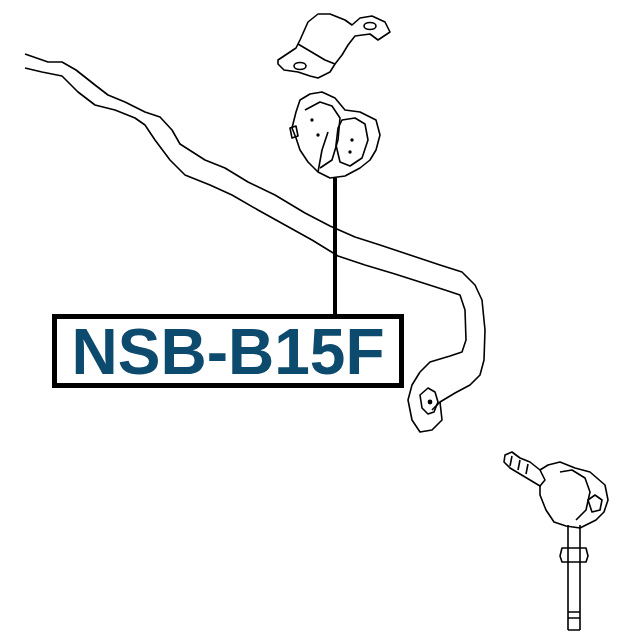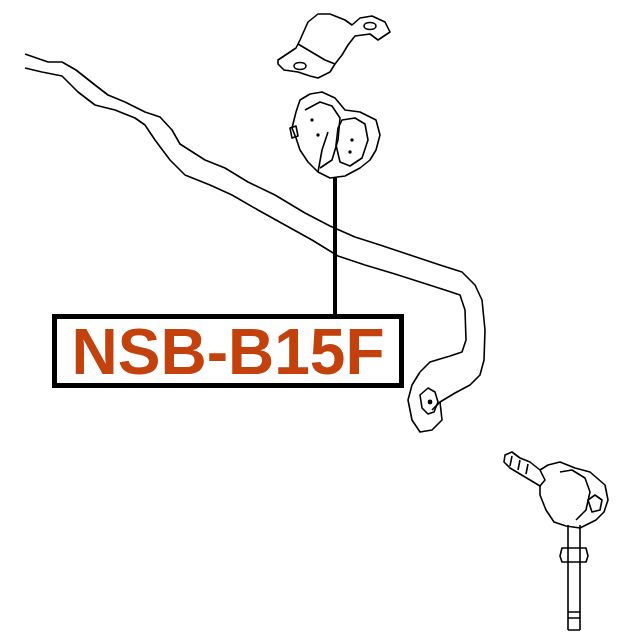--- a/index.html
+++ b/index.html
@@ -12,21 +12,21 @@
       border: 5px solid #000;
       background: #fff;
       box-sizing: border-box;
       display: flex; align-items: center; justify-content: center;
     }
     .label-text {
       font-family: "Liberation Sans", sans-serif;
       font-weight: bold;
       font-size: 64px;
       letter-spacing: 0px;
-      color: #c2410c;
+      color: #0c4a6e;
       line-height: 1;
       margin-top: 2px;
     }
   </style>
 </head>
 <body>
 
 <svg id="canvas" viewBox="0 0 640 640" xmlns="http://www.w3.org/2000/svg">
 
   <g fill="none" stroke="#000" stroke-width="1.6" stroke-linejoin="round">

